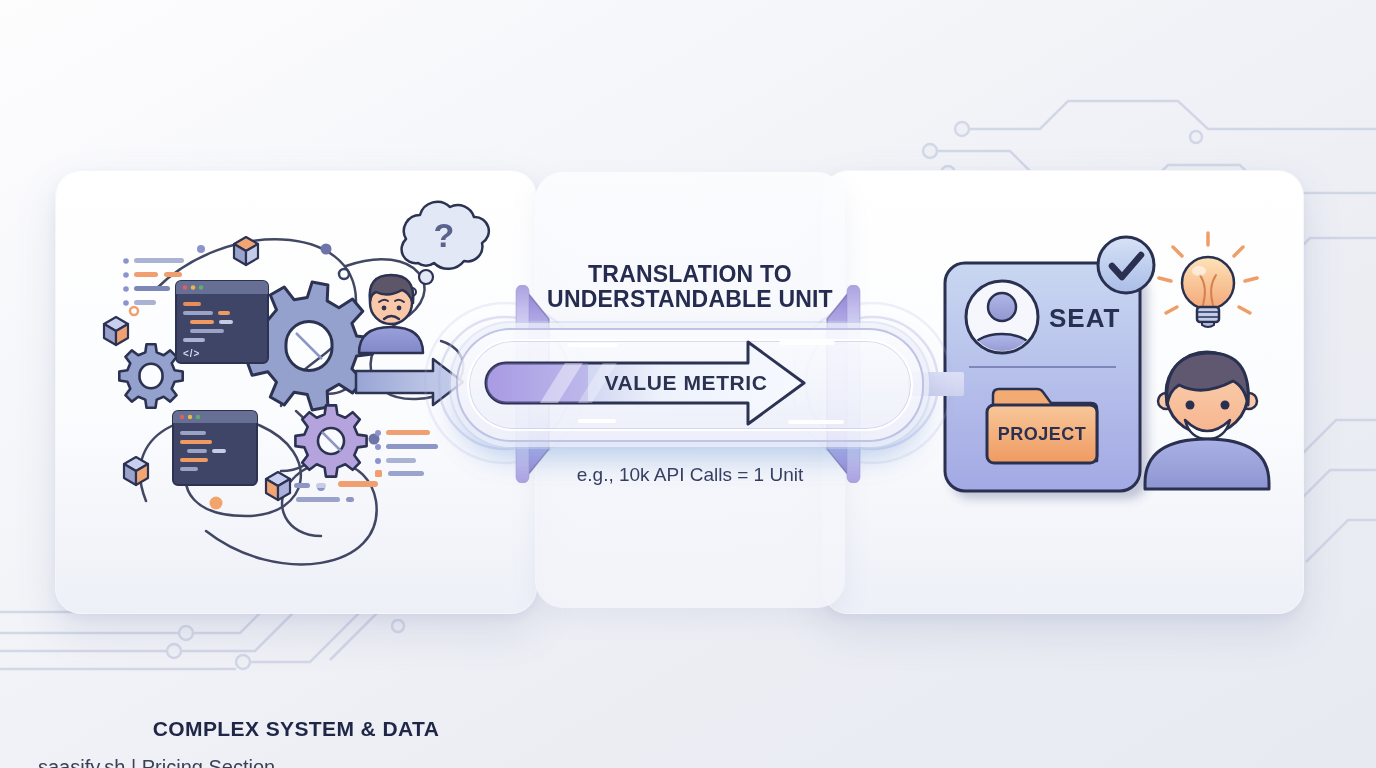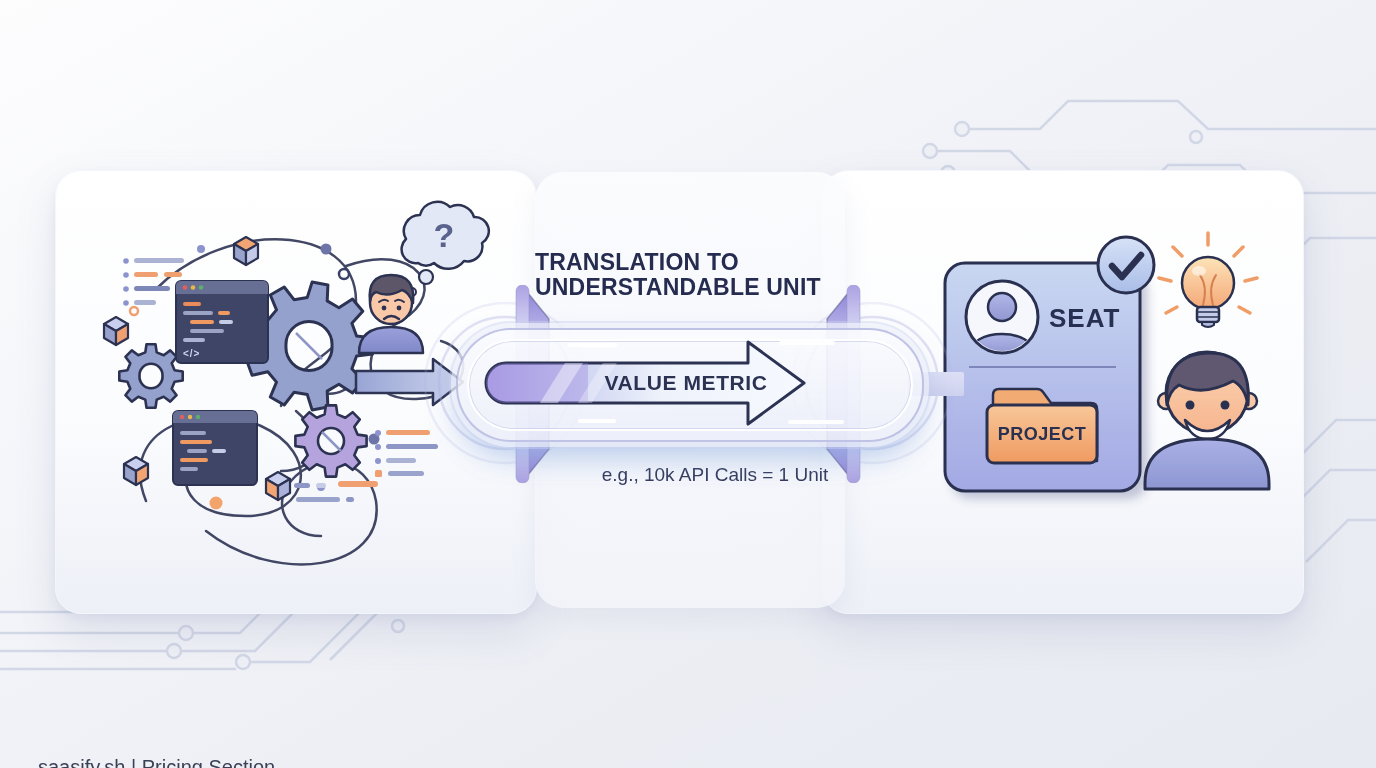--- a/index.html
+++ b/index.html
@@ -13,23 +13,23 @@
   .card{position:absolute;top:170px;width:480px;height:442px;border-radius:26px;
     background:linear-gradient(180deg,#ffffff 0%,#fbfcfe 55%,#edf0f7 100%);
     border:1px solid #f4f6fb;
     box-shadow:0 18px 40px rgba(100,110,160,.16),0 4px 10px rgba(100,110,160,.08);z-index:2;}
   .card-caption{position:absolute;left:0;right:0;text-align:center;
     font-size:21px;font-weight:700;letter-spacing:.4px;color:#1f2646;z-index:3;}
   
   .center-panel{position:absolute;left:535px;top:172px;width:310px;height:436px;border-radius:28px;
     background:linear-gradient(180deg,rgba(251,252,254,.95),rgba(242,244,250,.9));
     box-shadow:0 10px 26px rgba(120,130,180,.10);z-index:3;}
-  .center-heading{position:absolute;left:535px;top:250px;width:310px;text-align:left;
+  .center-heading{position:absolute;left:535px;top:262px;width:310px;text-align:center;
     font-size:23px;line-height:25px;font-weight:700;letter-spacing:.2px;color:#252c50;z-index:4;}
-  .example-caption{position:absolute;left:530px;top:464px;width:370px;text-align:center;
+  .example-caption{position:absolute;left:505px;top:464px;width:370px;text-align:center;
     font-size:19px;color:#353c5e;z-index:4;}
   .bracket{position:absolute;top:285px;width:40px;height:198px;z-index:6;}
   .halo-rings{position:absolute;left:0;top:0;z-index:5;pointer-events:none;}
   .connector-band{position:absolute;left:908px;top:372px;width:56px;height:24px;
     background:linear-gradient(180deg,#dcdff5,#cfd2ee);z-index:6;border-radius:2px;}
   .capsule{position:absolute;left:456px;top:328px;width:464px;height:110px;border-radius:55px;
     background:linear-gradient(180deg,rgba(250,251,254,.92),rgba(235,238,249,.88));
     border:2px solid rgba(185,188,226,.9);z-index:7;
     box-shadow:0 0 0 5px rgba(255,255,255,.5),0 0 0 7px rgba(205,210,240,.45),
       0 14px 30px rgba(120,130,190,.25),0 18px 30px -8px rgba(130,190,250,.4);}
@@ -211,20 +211,21 @@
         <path d="M314,130 q-3,-26 21,-26 q25,0 22,28 q-4,-11 -11,-13 q-14,8 -26,2 q-5,2 -6,9 z" fill="#5d5668" stroke="#2c3252" stroke-width="2.5" stroke-linejoin="round"></path>
         <circle cx="328" cy="137" r="2.4" fill="#2c3252"></circle>
           <circle cx="343" cy="137" r="2.4" fill="#2c3252"></circle>
         <path d="M323,131 q5,-4 9,-1 M348,131 q-5,-4 -9,-1" stroke="#2c3252" stroke-width="2" fill="none" stroke-linecap="round"></path>
         <path d="M328,148 q7,-6 15,0" stroke="#2c3252" stroke-width="2.4" fill="none" stroke-linecap="round"></path>
         <path d="M303,182 q0,-26 32,-26 q32,0 32,26 z" fill="url(#shirt2)" stroke="#2c3252" stroke-width="2.5" stroke-linejoin="round"></path>
       </g>
 
       <path d="M300,200 H377 V188 L407,211 L377,234 V222 H300 Z" fill="url(#exitGrad)" stroke="#2e3454" stroke-width="2.5" stroke-linejoin="round"></path>
     </svg>
+    <div class="card-caption" style="top:546px">COMPLEX SYSTEM &amp; DATA</div>
   </div>
 
   <div class="card" style="left:822px">
     <svg width="480" height="442" viewBox="0 0 480 442">
       <defs>
         <linearGradient id="unitGrad" x1="0" y1="0" x2="0" y2="1">
           <stop offset="0" stop-color="#c9d7f1"></stop>
             <stop offset="1" stop-color="#a3a9e4"></stop>
         </linearGradient>
         <linearGradient id="avGrad" x1="0" y1="0" x2="0" y2="1">

